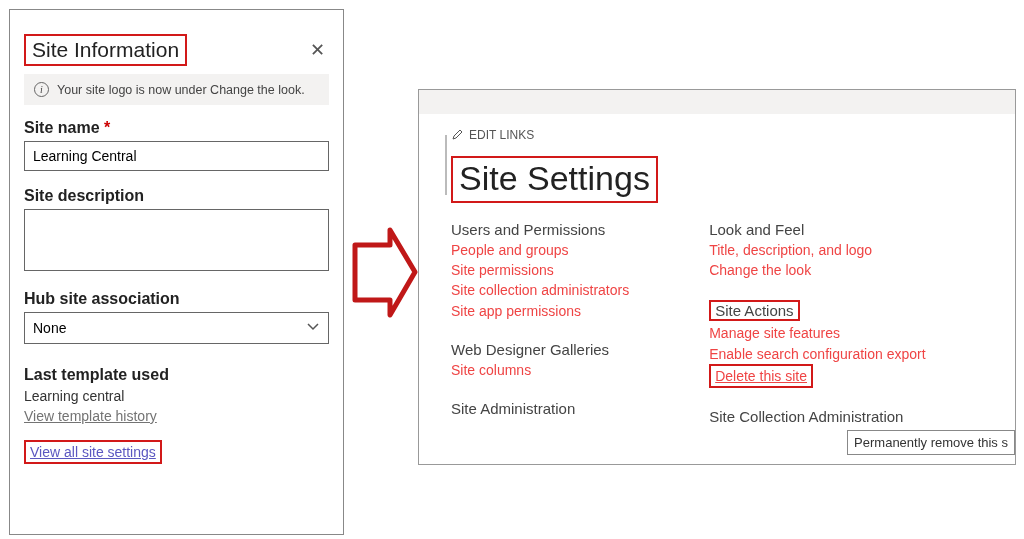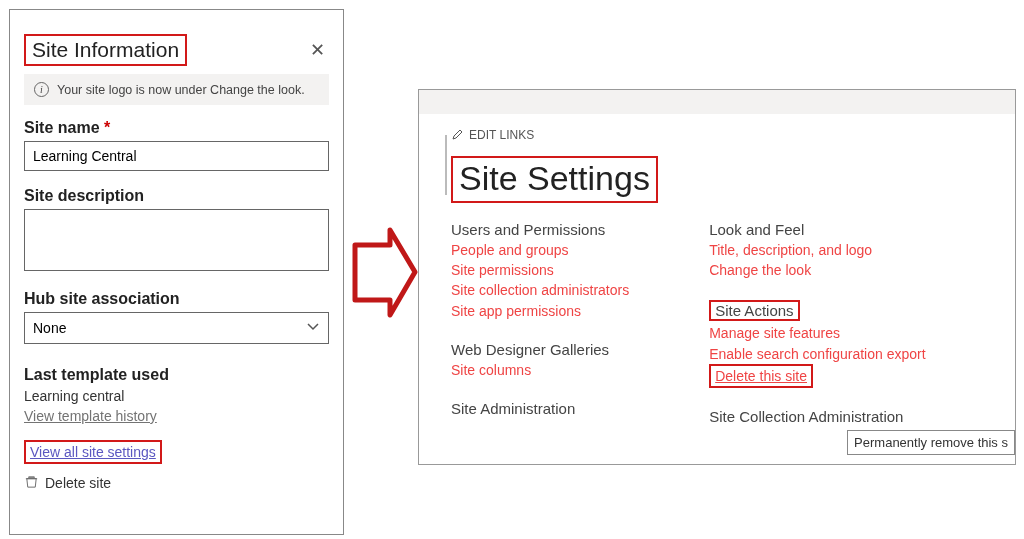--- a/index.html
+++ b/index.html
@@ -266,28 +266,20 @@
   </div>
 
   <div class="field-label">Last template used</div>
   <div class="static-val">Learning central</div>
   <span class="link">View template history</span>
 
   <div>
     <span class="link-box">View all site settings</span>
   </div>
 
-  <div class="delete-row">
-    <span class="trash-icon">
-      <svg viewBox="0 0 16 16">
-          <path d="M3 5h10l-1 9H4L3 5zm2-2h6v1H5V3zm-3 2h12" stroke="#666" stroke-width="1" fill="none"></path>
-        </svg>
-    </span>
-    <span>Delete site</span>
-  </div>
 </div>
 
 <svg class="arrow" viewBox="0 0 70 95">
   <path d="M5 20 L40 20 L40 5 L65 47 L40 90 L40 75 L5 75 Z" fill="none" stroke="#c01818" stroke-width="5" stroke-linejoin="round"></path>
 </svg>
 
 <div class="panel-right">
   <div class="right-topbar"></div>
   <div class="vline"></div>
   <div class="right-body">

